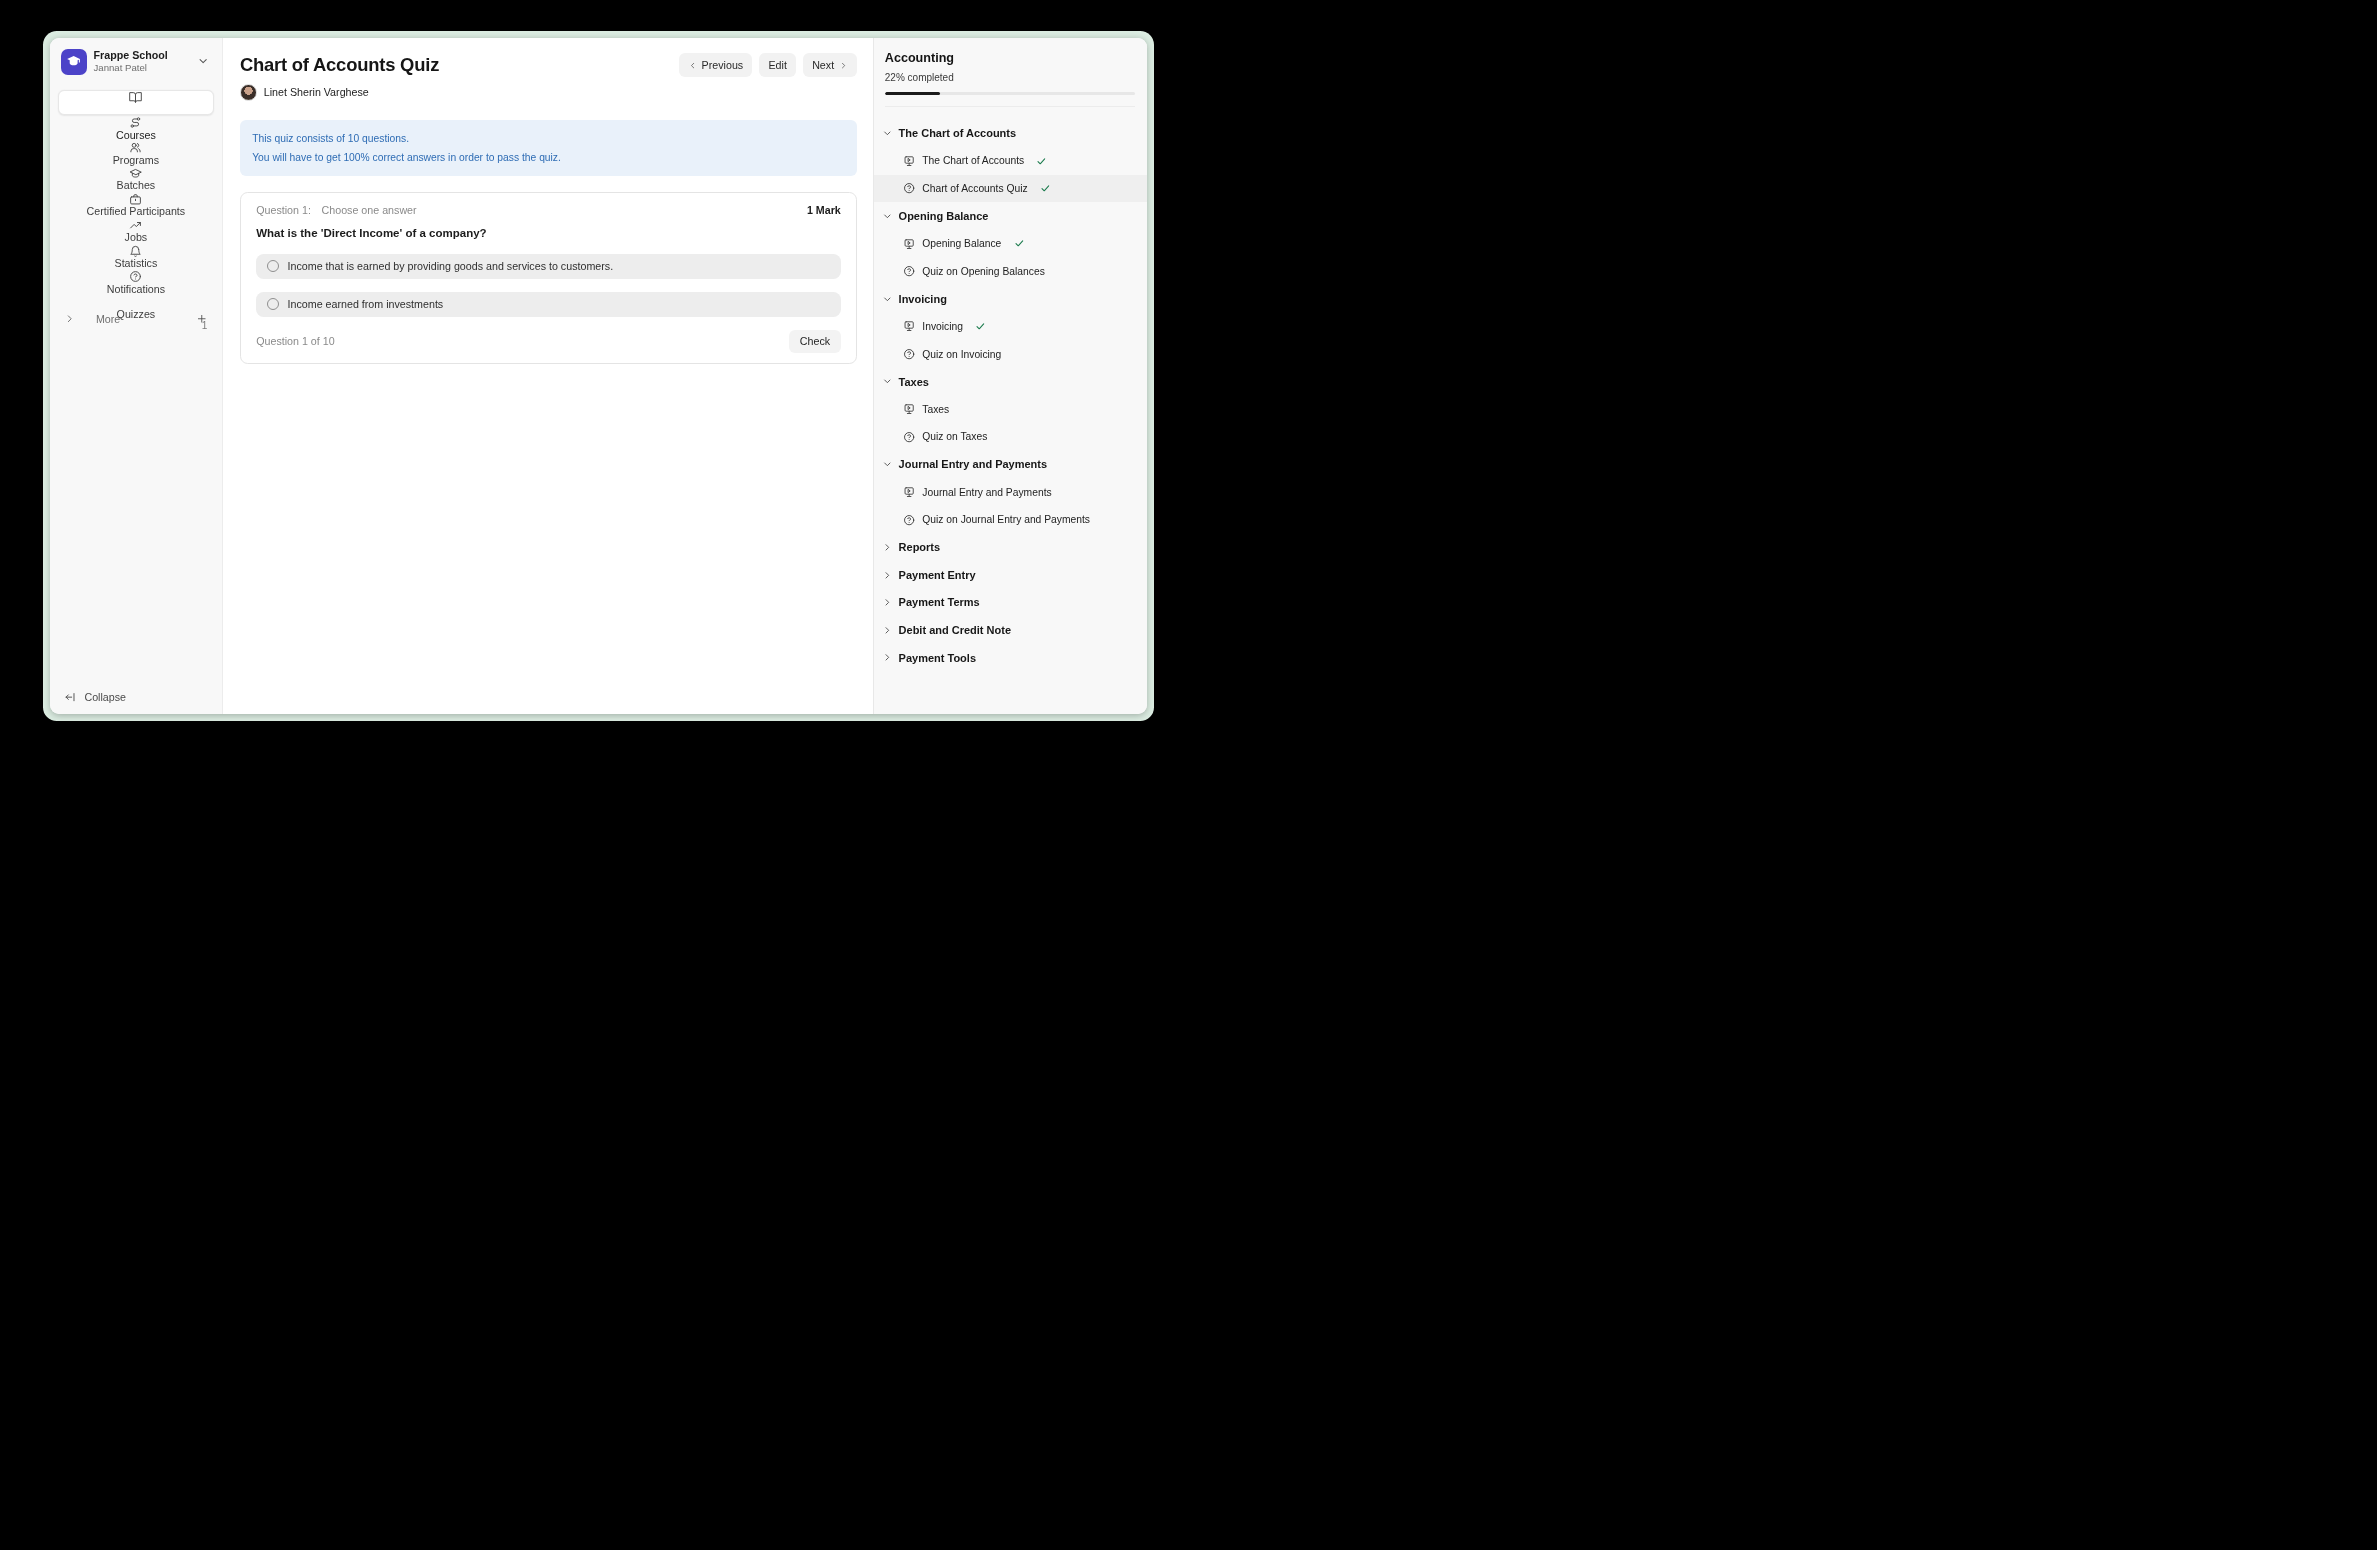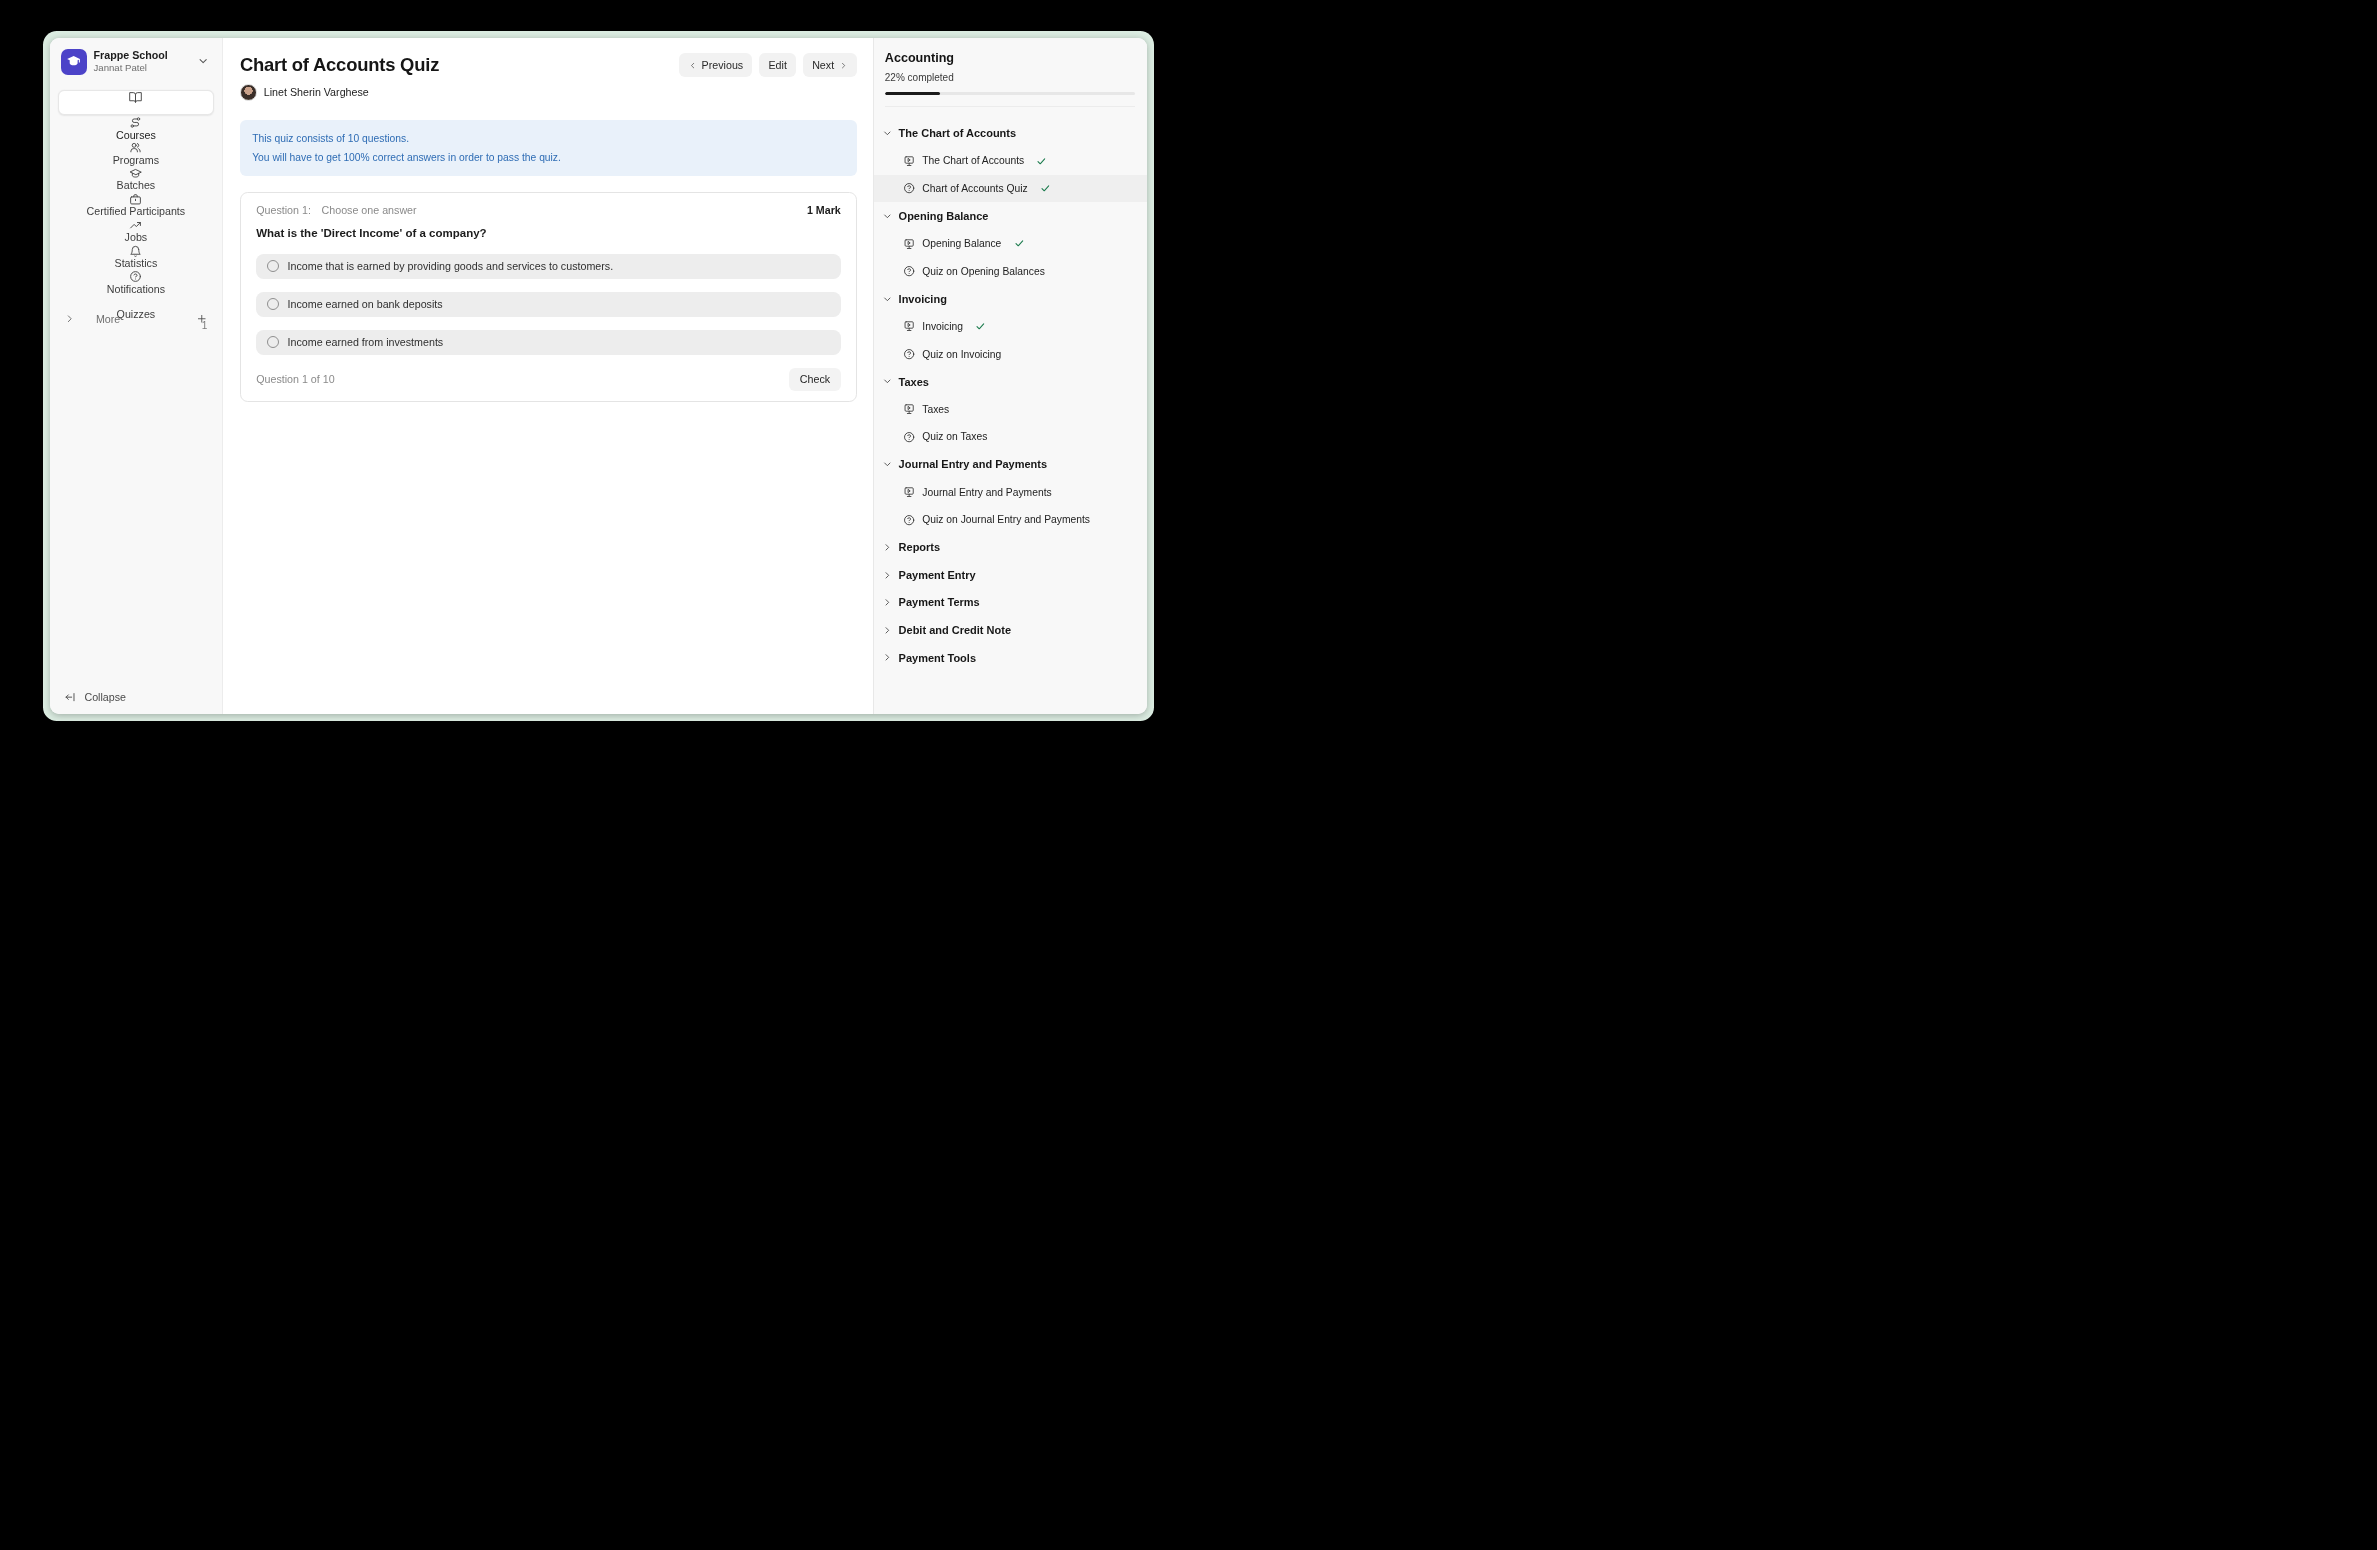--- a/index.html
+++ b/index.html
@@ -303,24 +303,20 @@
           </div>
           <div class="qtext">What is the 'Direct Income' of a company?</div>
 
           <div class="opts">
             <div class="opt">
               <span class="radio"></span>
               <span>Income that is earned by providing goods and services to customers.</span>
             </div>
             <div class="opt">
               <span class="radio"></span>
-              <span>Income earned on bank deposits</span>
-            </div>
-            <div class="opt">
-              <span class="radio"></span>
               <span>Income earned from investments</span>
             </div>
           </div>
 
           <div class="qfoot">
             <span class="qprog">Question 1 of 10</span>
             <button class="check-btn">Check</button>
           </div>
         </div>
       </main>

